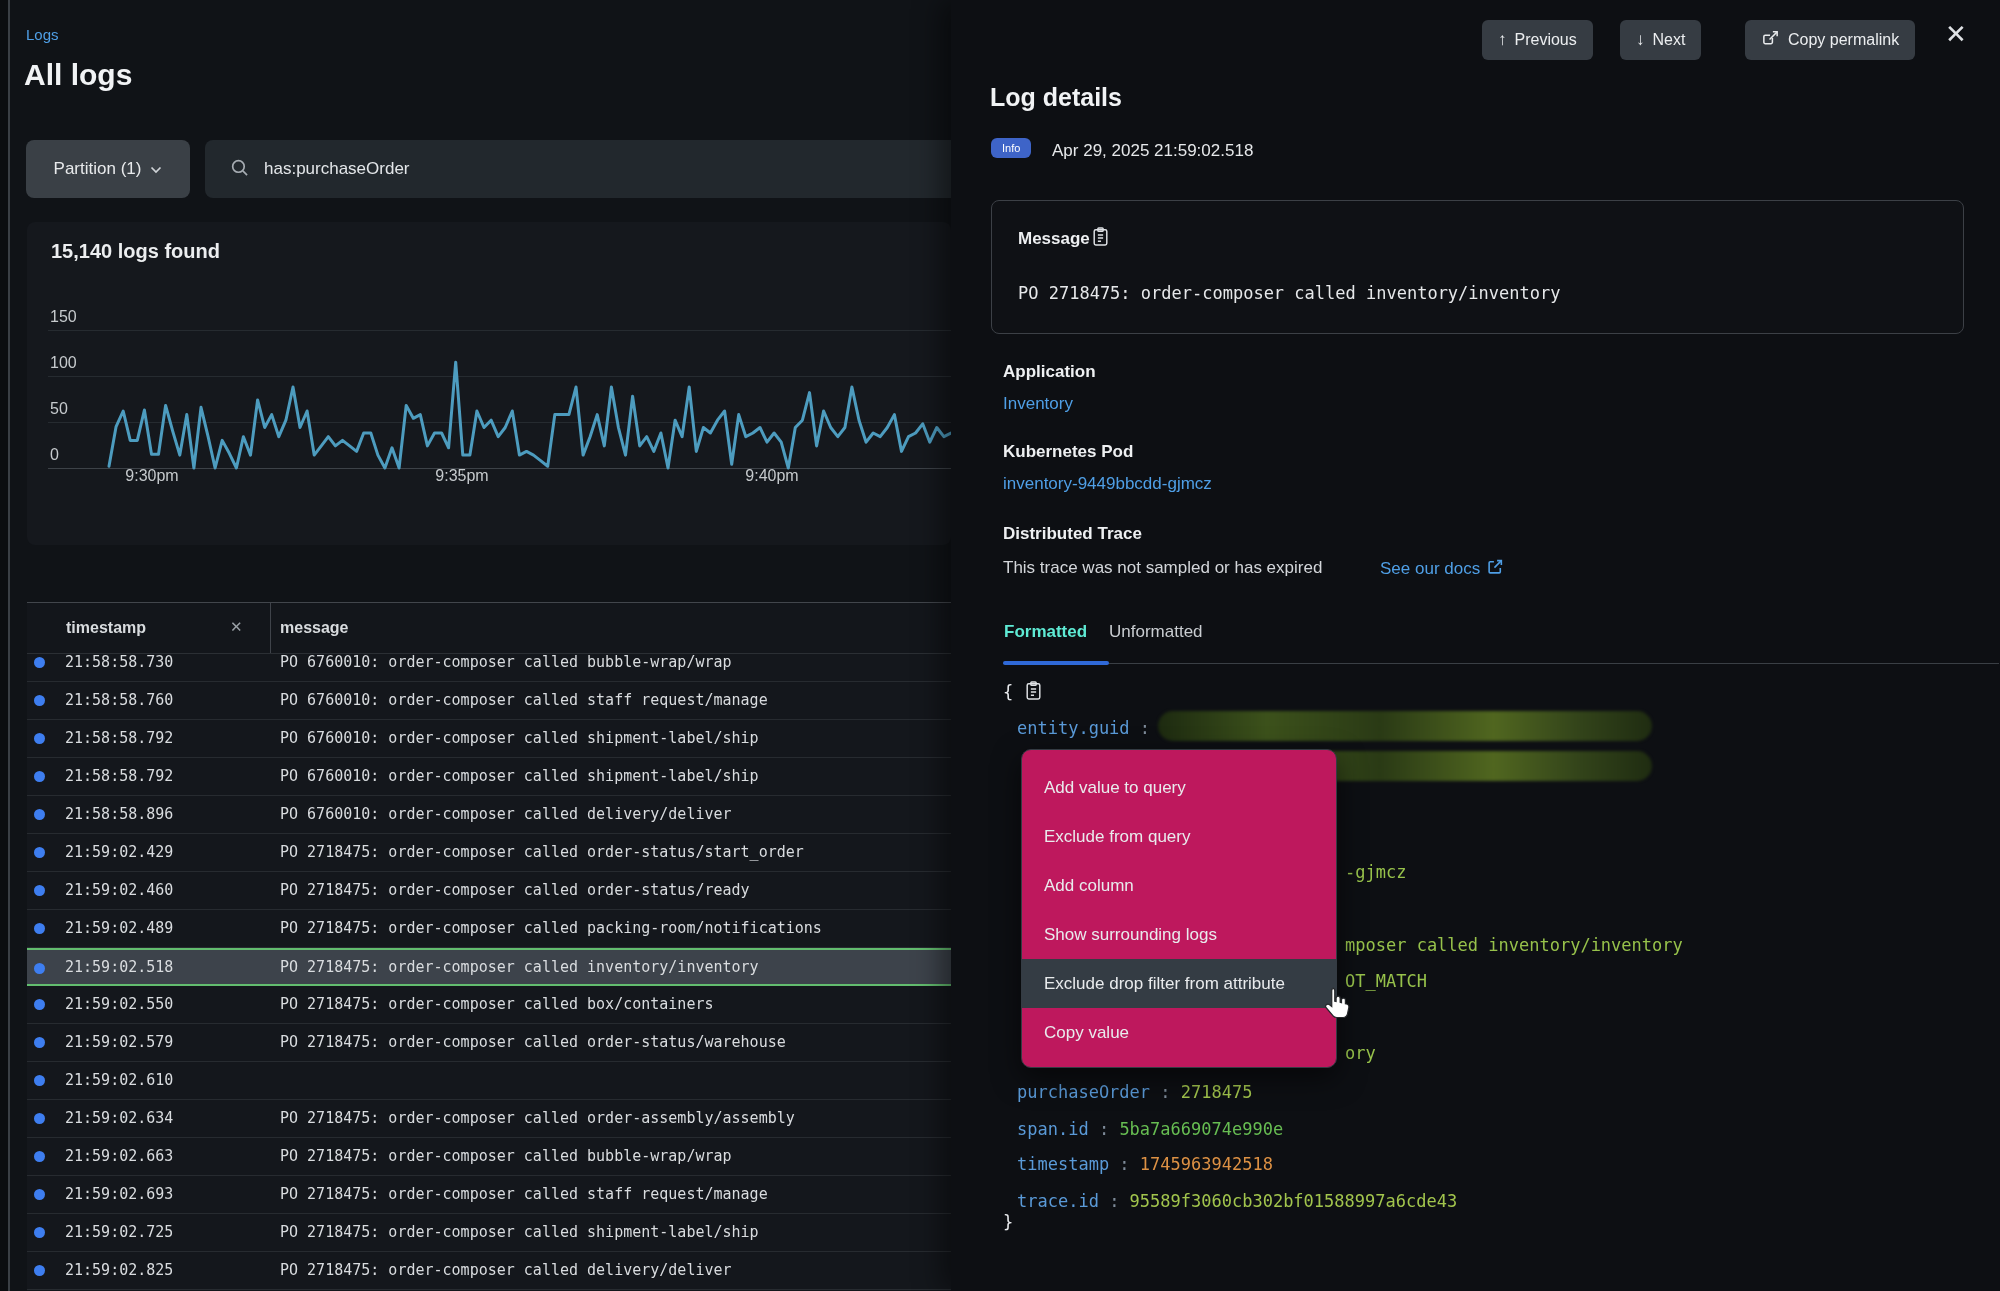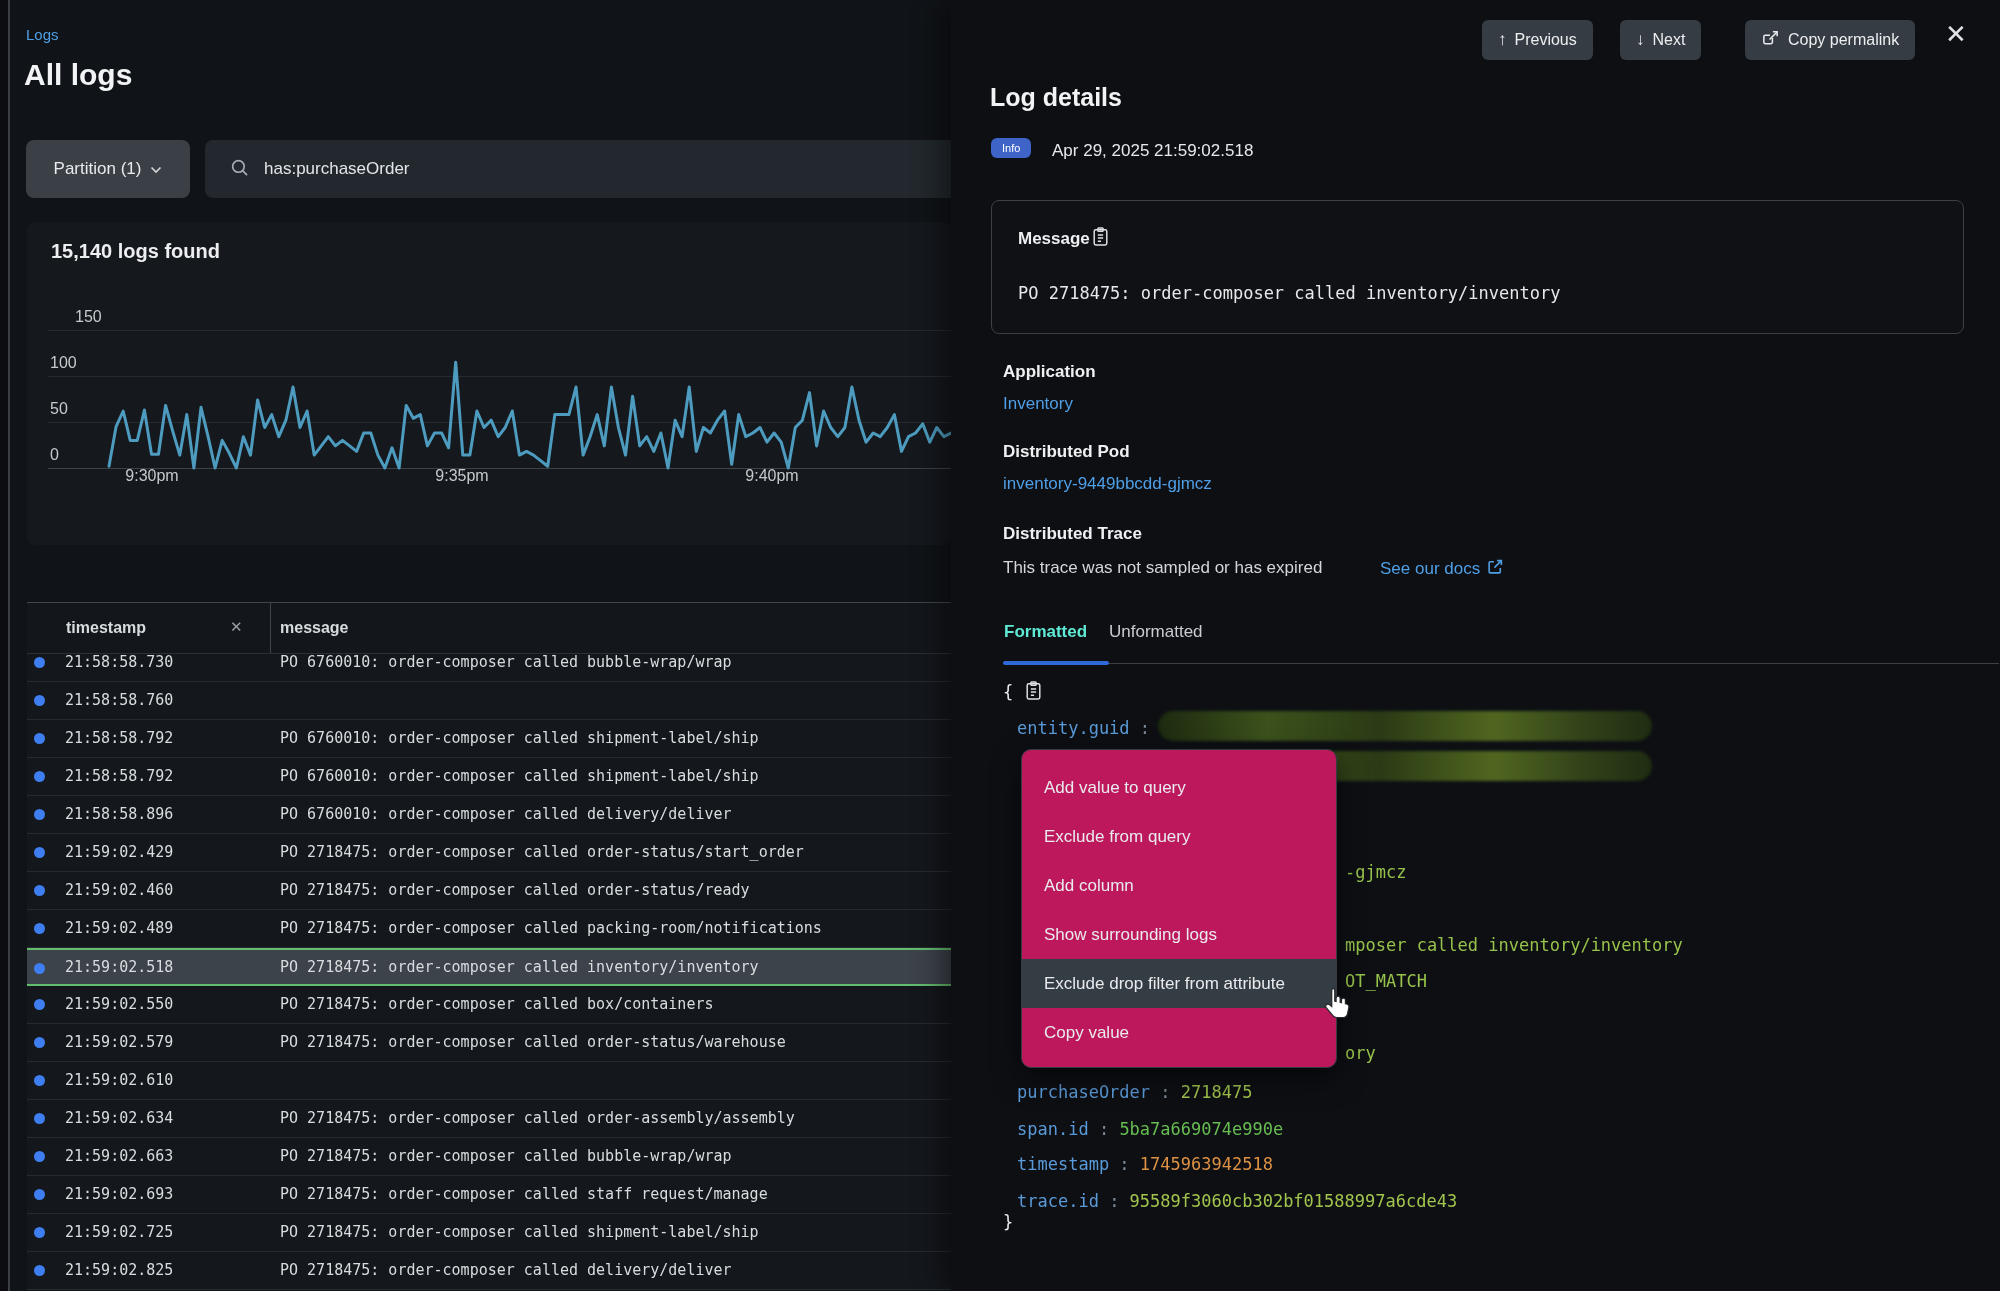--- a/index.html
+++ b/index.html
@@ -119,21 +119,21 @@
             <path d="M13.2 13.2l4 4" stroke="#a7adb3" stroke-width="1.6"></path>
           </svg>
       </span>
       <input value="has:purchaseOrder" style="">
     </div>
 
     <div class="chart-card"></div>
     <div class="logs-count">15,140 logs found</div>
     <div id="chart-grid">
         <div class="gridline" style="top: 330px;"></div>
-        <div class="ylab" style="top: 307px; margin-left: 25px;">150</div>
+        <div class="ylab" style="top: 307px;">150</div>
         <div class="gridline" style="top: 376px;"></div>
         <div class="ylab" style="top: 353px;">100</div>
         <div class="gridline" style="top: 422px;"></div>
         <div class="ylab" style="top: 399px;">50</div>
         <div class="gridline baseline" style="top: 468px;"></div>
         <div class="ylab" style="top: 445px;">0</div>
         <div class="xtick" style="left: 152px;"></div>
         <div class="xlab" style="left: 112px;">9:30pm</div>
         <div class="xtick" style="left: 462px;"></div>
         <div class="xlab" style="left: 422px;">9:35pm</div>
@@ -156,20 +156,21 @@
 
             <div class="log-row">
               <span class="dot"></span>
               <span class="ts mono">21:58:58.730</span>
               <span class="msg mono">PO 6760010: order-composer called bubble-wrap/wrap</span>
             </div>
 
             <div class="log-row">
               <span class="dot"></span>
               <span class="ts mono">21:58:58.760</span>
+              <span class="msg mono">PO 6760010: order-composer called staff request/manage</span>
             </div>
 
             <div class="log-row">
               <span class="dot"></span>
               <span class="ts mono">21:58:58.792</span>
               <span class="msg mono">PO 6760010: order-composer called shipment-label/ship</span>
             </div>
 
             <div class="log-row">
               <span class="dot"></span>
@@ -301,21 +302,21 @@
     </div>
 
     <div class="fieldlist">
 
         <div class="field">
           <span class="flabel">Application</span>
           <span class="fvalue">Inventory</span>
         </div>
 
         <div class="field">
-          <span class="flabel">Distributed Pod</span>
+          <span class="flabel">Kubernetes Pod</span>
           <span class="fvalue">inventory-9449bbcdd-gjmcz</span>
         </div>
       </div>
 
     <div class="trace-label">Distributed Trace</div>
     <div class="trace-text">This trace was not sampled or has expired</div>
     <div class="docs-link">
       <span>See our docs</span>
       <span>
         <svg viewBox="0 0 16 16" width="17" height="17">

